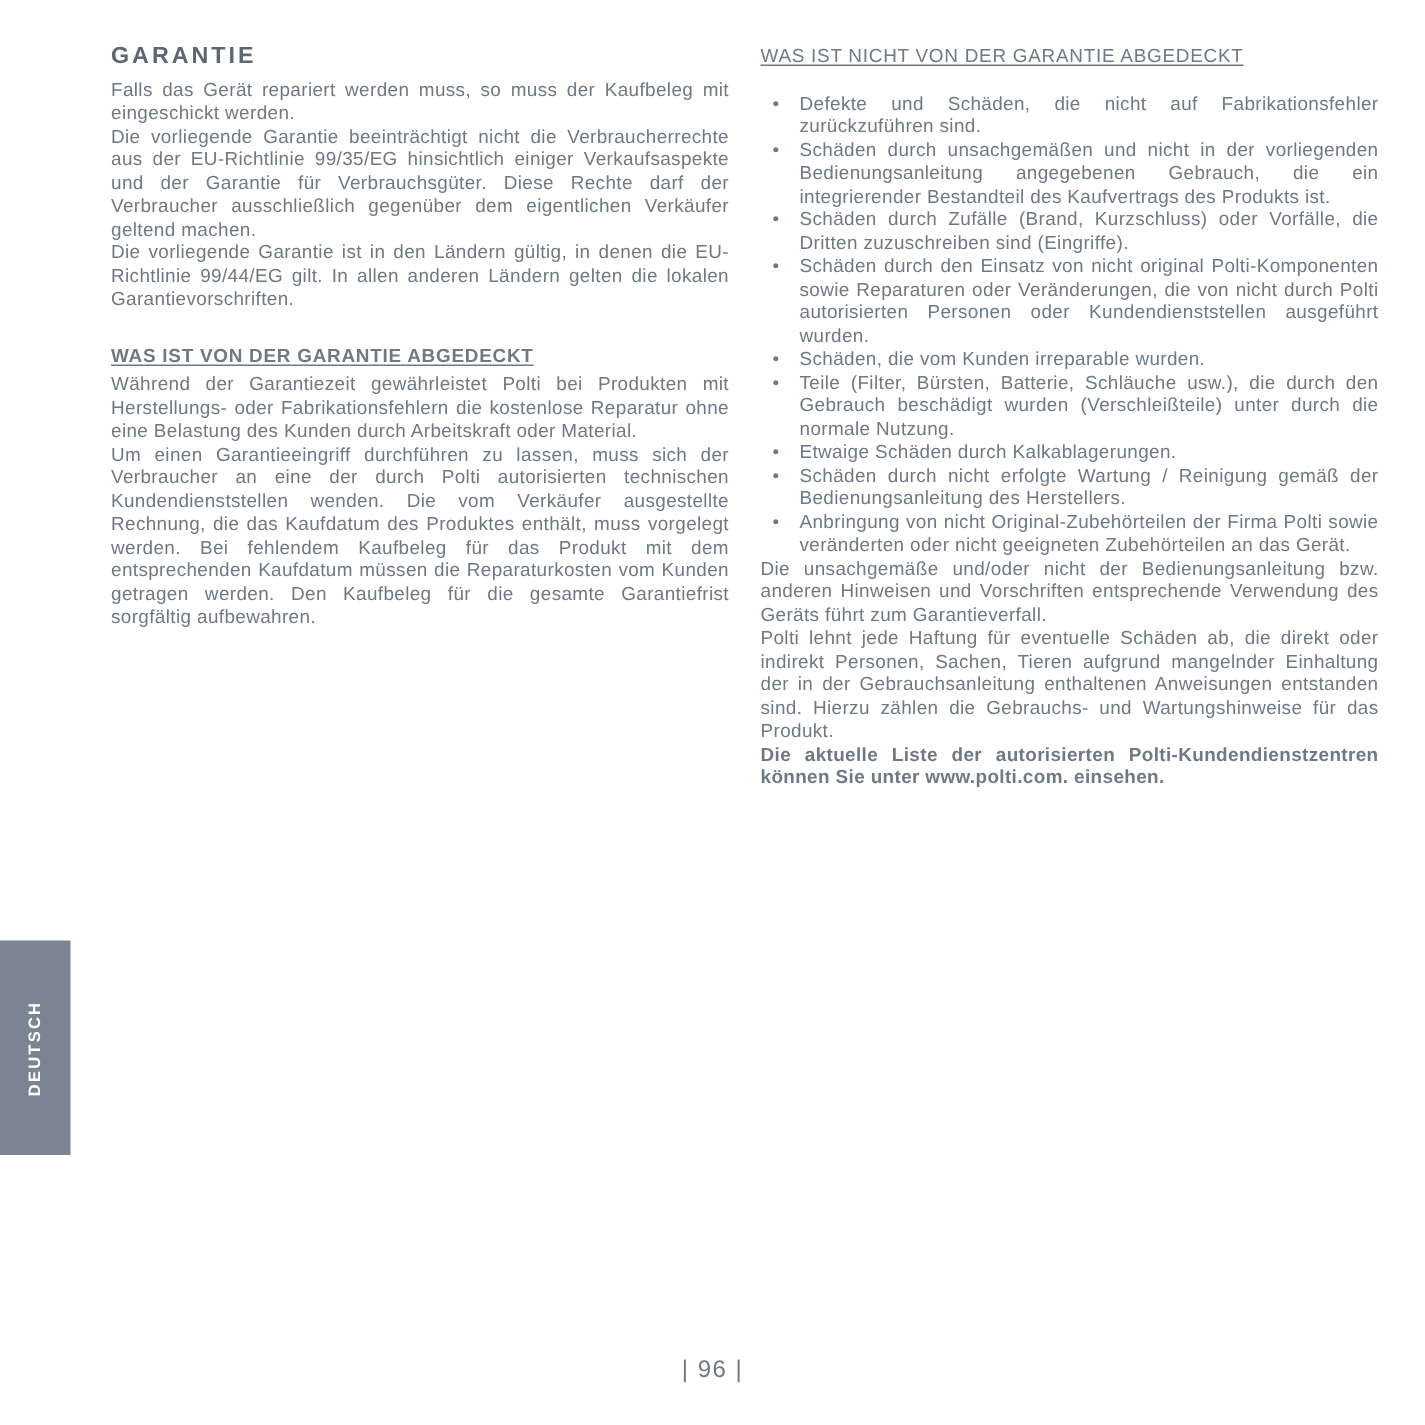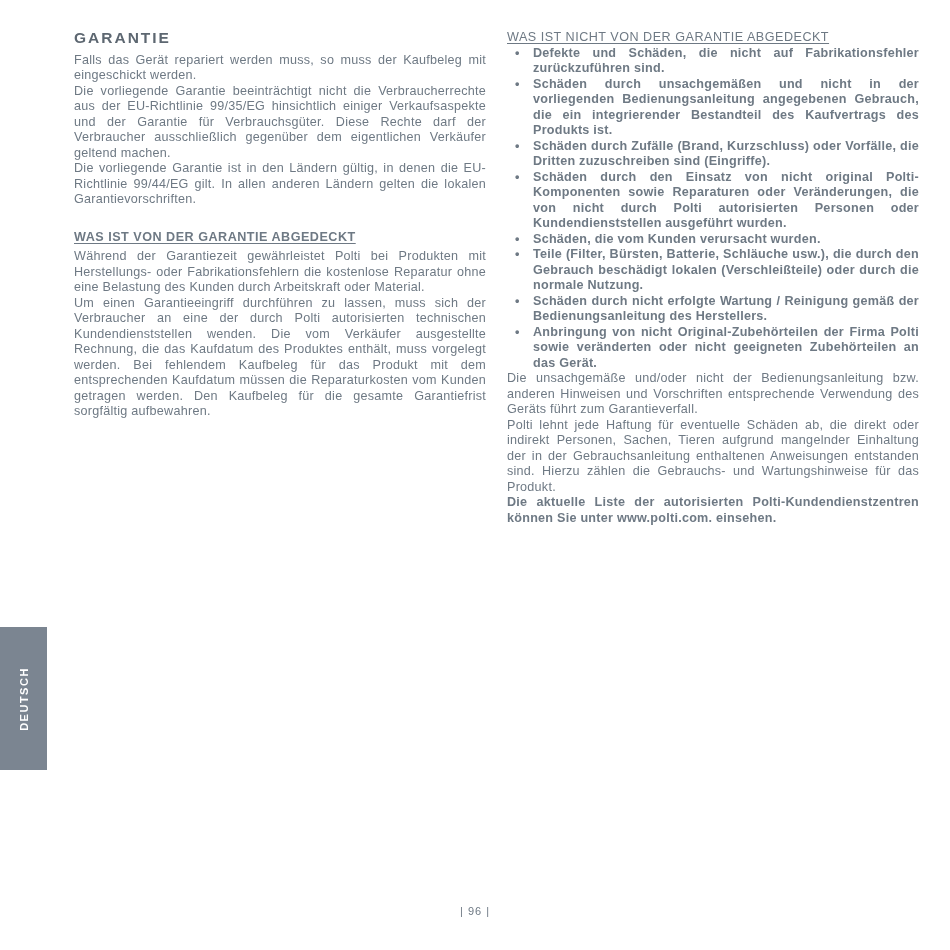--- a/index.html
+++ b/index.html
@@ -39,28 +39,27 @@
     margin-bottom: 7px;
   }
   .subheading {
     font-size: 12.6px;
     font-weight: 400;
     letter-spacing: 0.5px;
     text-decoration: underline;
     text-underline-offset: 2px;
   }
   .left-subheading { margin-top: 22px; margin-bottom: 4px; font-weight: bold; }
-  .right-heading { margin-bottom: 0; }
+  .right-heading { margin-bottom: 16px; }
   .gap { }
   .bullets { list-style: none; }
   .bullets li {
     position: relative;
     padding-left: 26px;
     text-align: justify;
-    font-weight: bold;
   }
   .bullets li::before {
     content: "\2022";
     position: absolute;
     left: 8px;
   }
   .bold-note { font-weight: 700; }
   .deutsch-tab {
     position: absolute;
     left: 0; top: 627px;
@@ -77,21 +76,21 @@
     font-size: 11px;
     font-weight: 700;
     letter-spacing: 1.5px;
   }
   .footer {
     position: absolute;
     top: 905px; left: 0;
     width: 100%;
     text-align: center;
     color: #6e7984;
-    font-size: 11px;
+    font-size: 16px;
     letter-spacing: 1px;
   }
 </style>
 </head>
 <body>
 
 <div class="page">
 
   <div class="content">
 
@@ -110,22 +109,23 @@
     </div>
 
     <div class="col">
       <div class="subheading right-heading">WAS IST NICHT VON DER GARANTIE ABGEDECKT</div>
 
       <ul class="bullets">
         <li>Defekte und Schäden, die nicht auf Fabrikationsfehler zurückzuführen sind.</li>
         <li>Schäden durch unsachgemäßen und nicht in der vorliegenden Bedienungsanleitung angegebenen Gebrauch, die ein integrierender Bestandteil des Kaufvertrags des Produkts ist.</li>
         <li>Schäden durch Zufälle (Brand, Kurzschluss) oder Vorfälle, die Dritten zuzuschreiben sind (Eingriffe).</li>
         <li>Schäden durch den Einsatz von nicht original Polti-Komponenten sowie Reparaturen oder Veränderungen, die von nicht durch Polti autorisierten Personen oder Kundendienststellen ausgeführt wurden.</li>
-        <li>Schäden, die vom Kunden verursacht wurden.</li>
-        <li>Teile (Filter, Bürsten, Batterie, Schläuche usw.), die durch den Gebrauch beschädigt lokalen (Verschleißteile) oder durch die normale Nutzung.</li>
+        <li>Schäden, die vom Kunden irreparable wurden.</li>
+        <li>Teile (Filter, Bürsten, Batterie, Schläuche usw.), die durch den Gebrauch beschädigt wurden (Verschleißteile) unter durch die normale Nutzung.</li>
+        <li>Etwaige Schäden durch Kalkablagerungen.</li>
         <li>Schäden durch nicht erfolgte Wartung / Reinigung gemäß der Bedienungsanleitung des Herstellers.</li>
         <li>Anbringung von nicht Original-Zubehörteilen der Firma Polti sowie veränderten oder nicht geeigneten Zubehörteilen an das Gerät.</li>
       </ul>
 
       <p class="gap">Die unsachgemäße und/oder nicht der Bedienungsanleitung bzw. anderen Hinweisen und Vorschriften entsprechende Verwendung des Geräts führt zum Garantieverfall.</p>
       <p class="gap">Polti lehnt jede Haftung für eventuelle Schäden ab, die direkt oder indirekt Personen, Sachen, Tieren aufgrund mangelnder Einhaltung der in der Gebrauchsanleitung enthaltenen Anweisungen entstanden sind. Hierzu zählen die Gebrauchs- und Wartungshinweise für das Produkt.</p>
 
       <p class="gap bold-note">Die aktuelle Liste der autorisierten Polti-Kundendienstzentren können Sie unter www.polti.com. einsehen.</p>
     </div>
 

